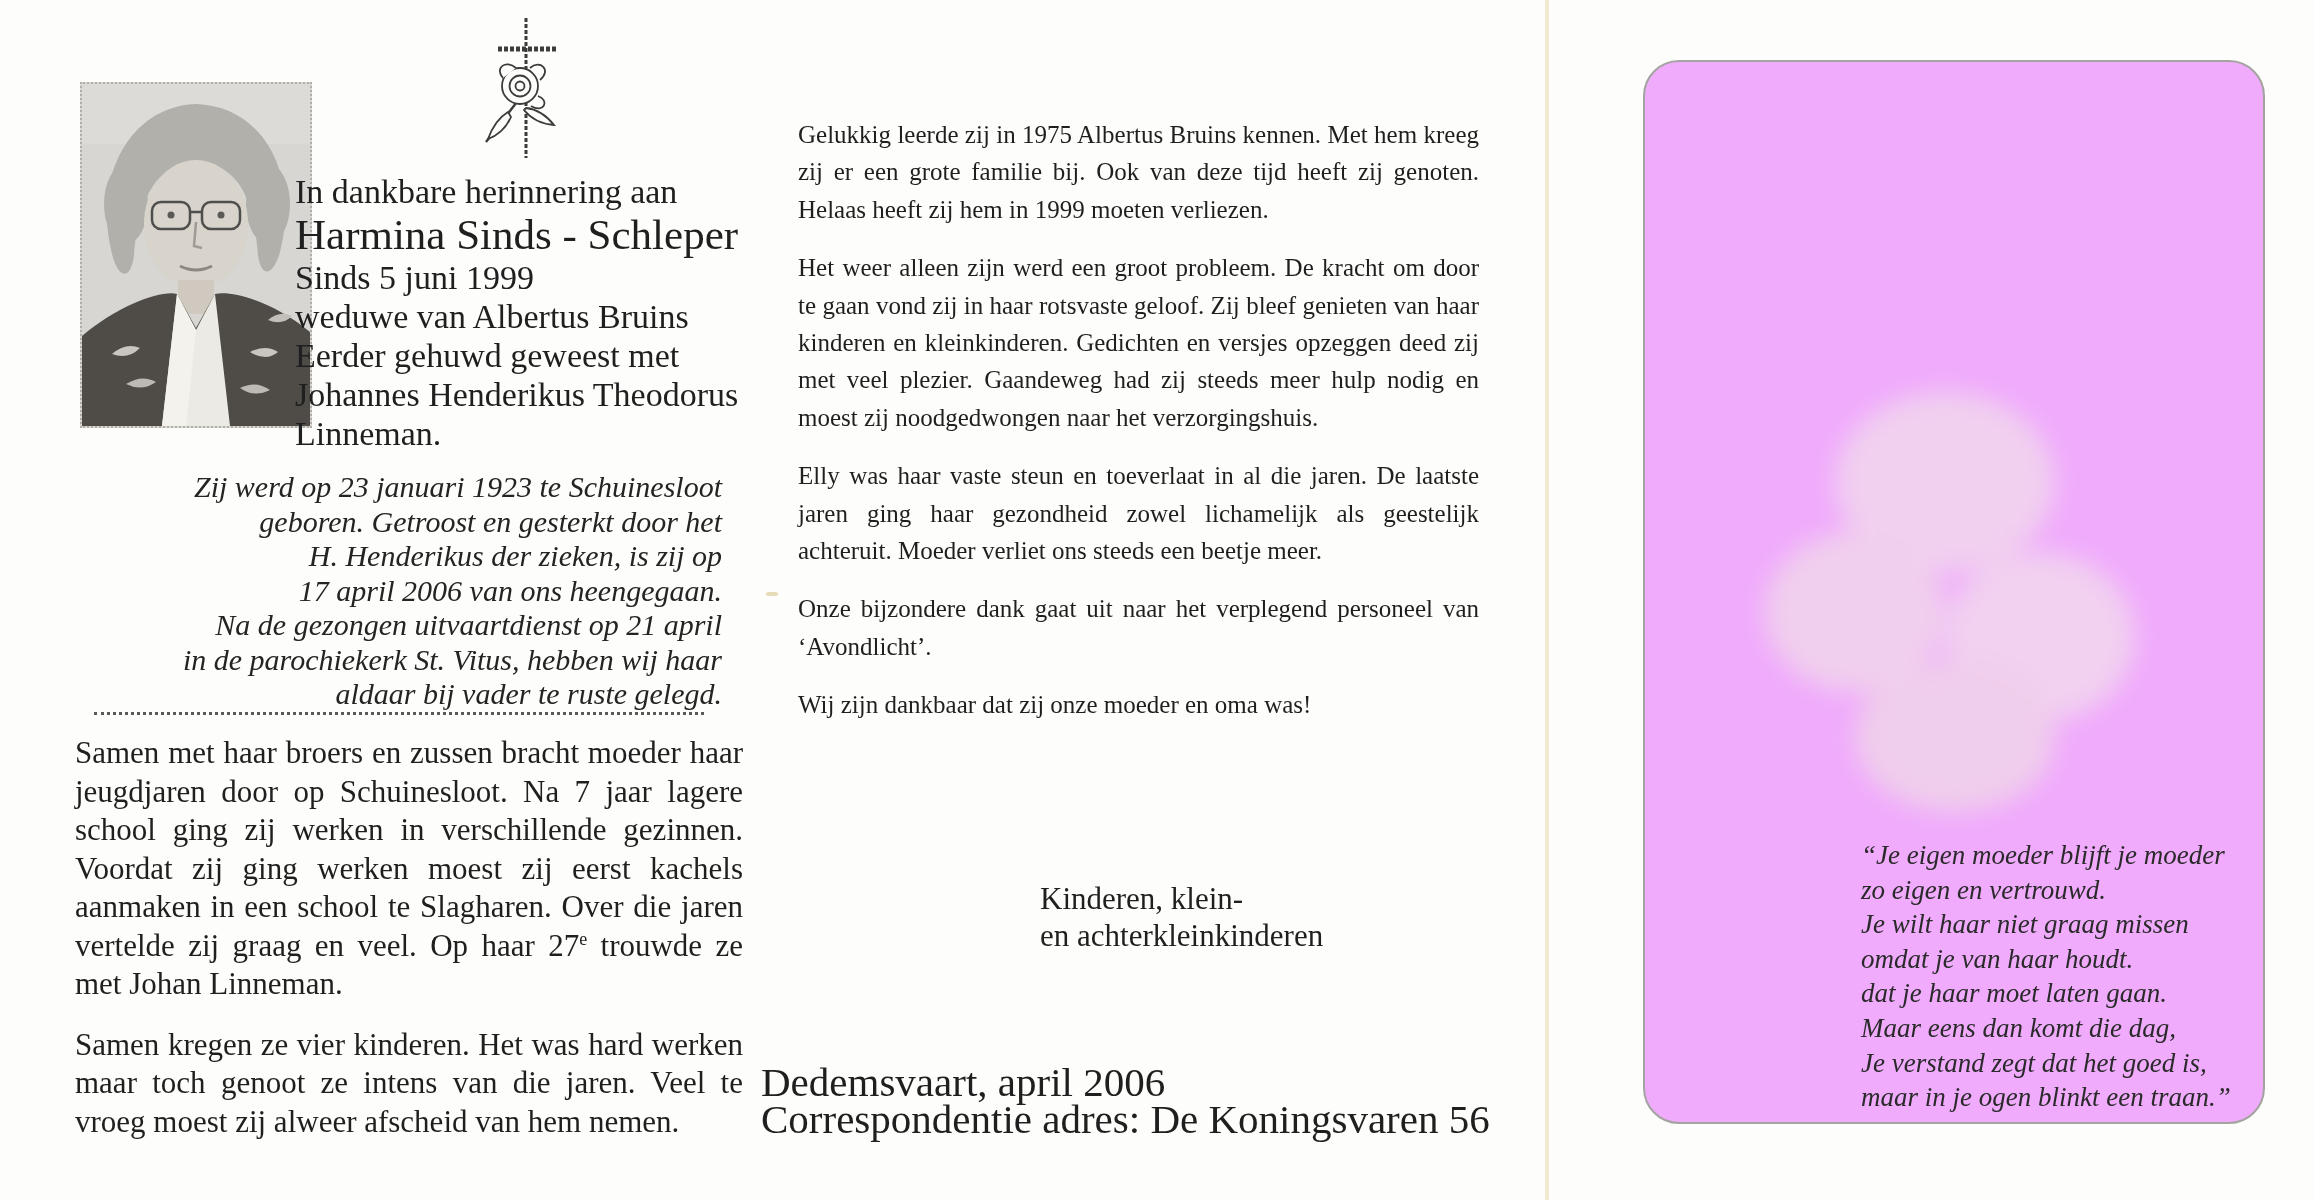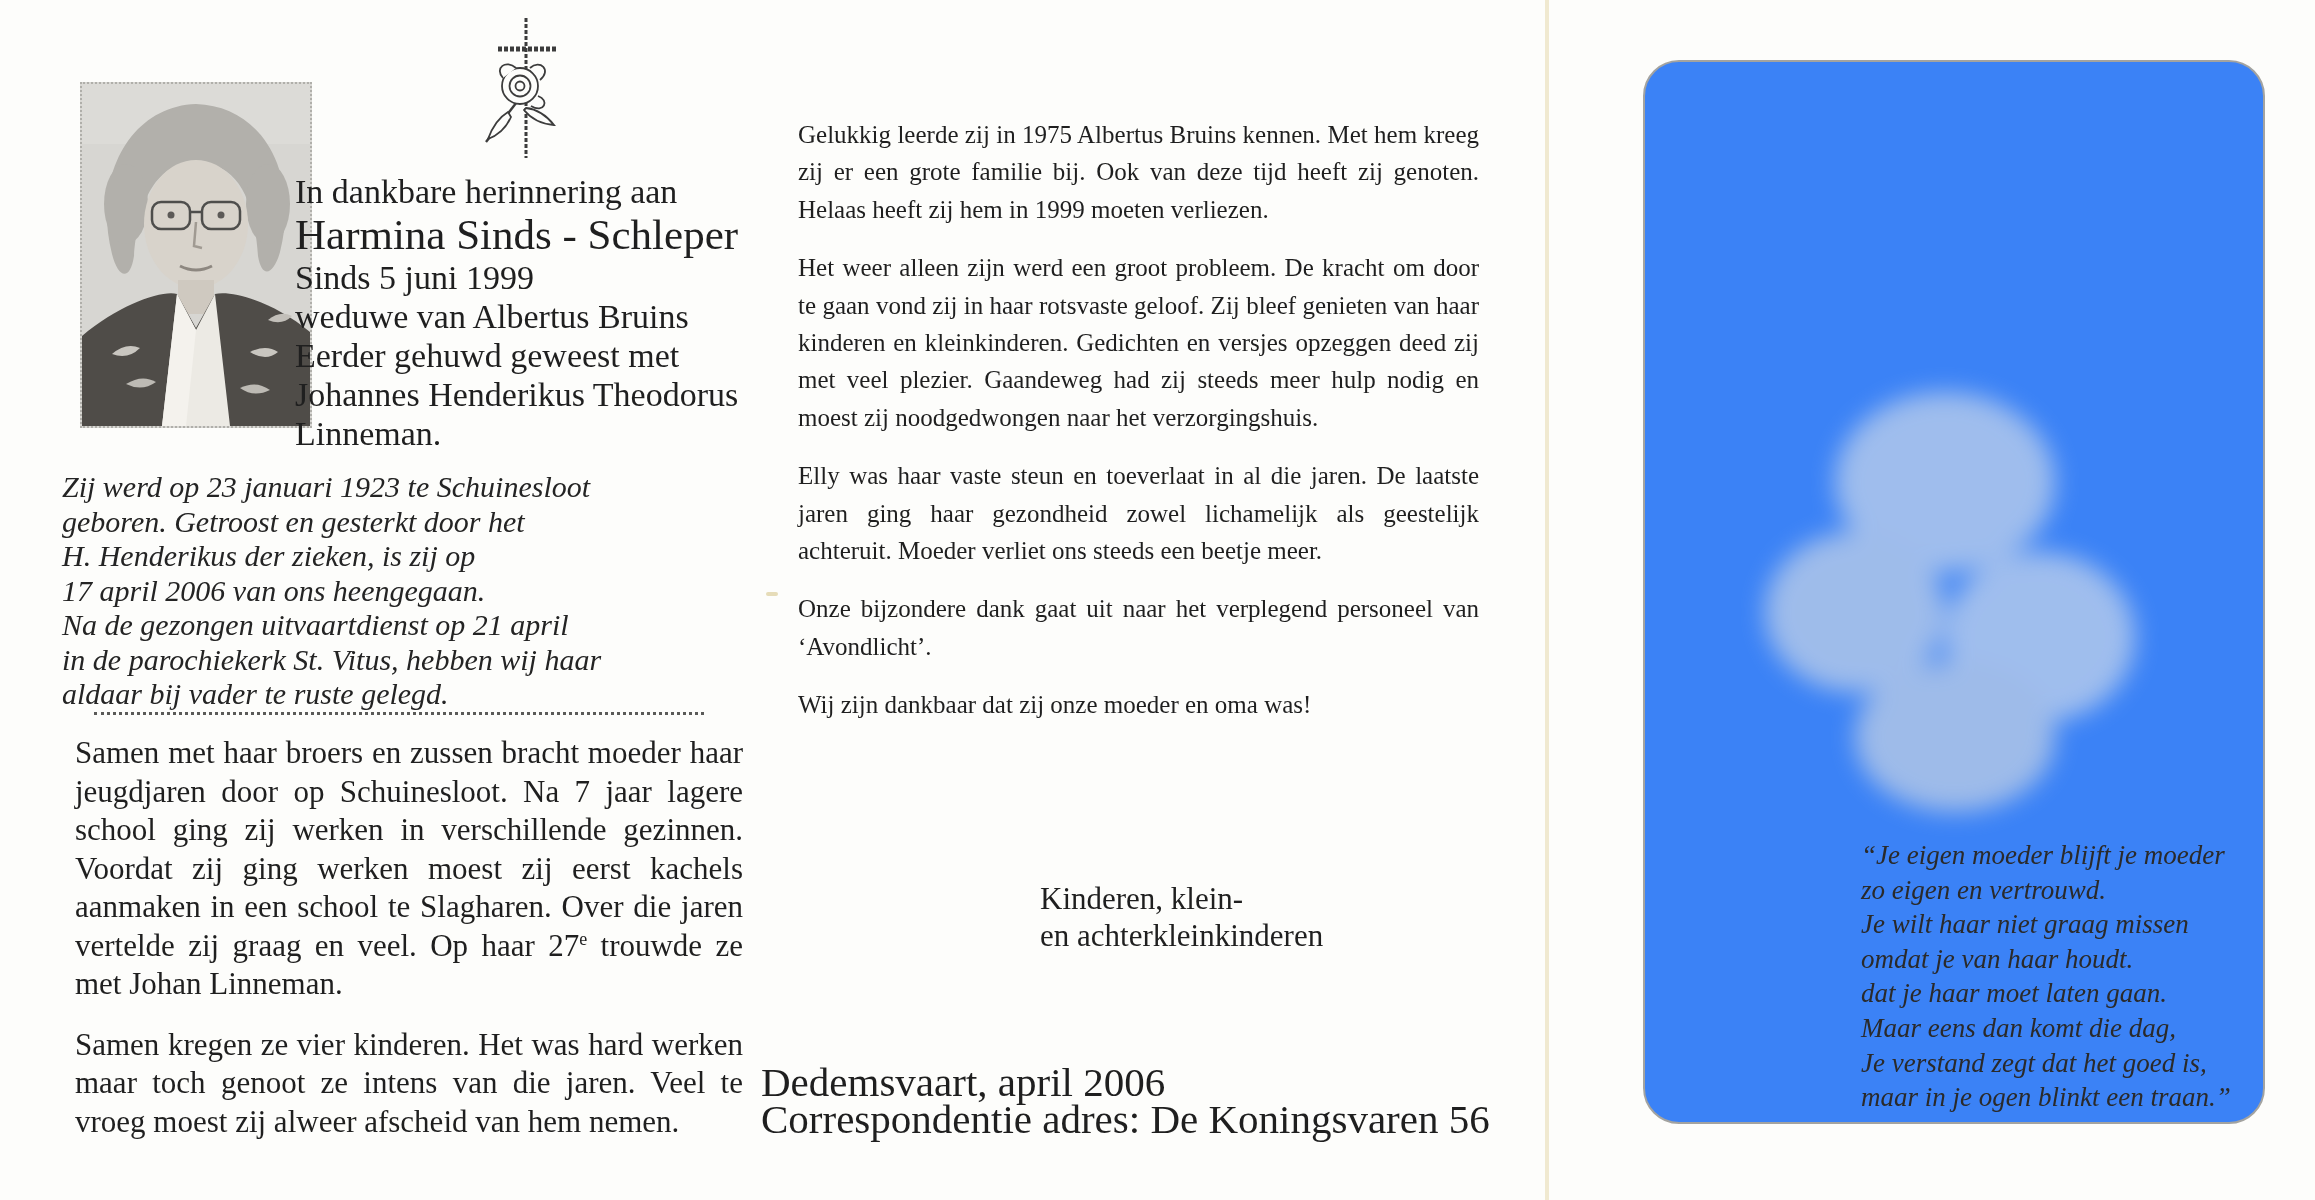--- a/index.html
+++ b/index.html
@@ -19,21 +19,21 @@
   .cross {
     position:absolute; left:468px; top:12px; width:112px; height:152px;
   }
   .header-block {
     position:absolute; left:295px; top:172px; width:520px; text-align:left;
   }
   .h-line  { font-size:34px; line-height:39px; }
   .h-name  { font-size:43px; line-height:47px; }
   .verse {
     position:absolute; left:62px; top:470px; width:660px;
-    text-align:left; font-style:italic; font-size:30px; line-height:34.5px;
+    text-align:right; font-style:italic; font-size:30px; line-height:34.5px;
     color:#242424;
   }
   .dotline {
     position:absolute; left:94px; top:712px; width:610px; height:0;
     border-bottom:3px dotted #5a5a58;
   }
   .left-paras { position:absolute; left:75px; top:734px; width:668px; }
   .left-paras p {
     margin:0 0 22px 0; font-size:31px; line-height:38.5px; text-align:justify;
   }
@@ -53,21 +53,21 @@
   .fold {
     position:absolute; left:1545px; top:0; width:4px; height:1200px;
     background:#f0e9d0;
   }
   .speck {
     position:absolute; left:766px; top:592px; width:12px; height:4px;
     background:#e6dcb8; border-radius:2px;
   }
   .card {
     position:absolute; left:1643px; top:60px; width:618px; height:1060px;
-    border:2px solid #a3a3a0; border-radius:36px; background:#3b82f6;
+    border:2px solid #a3a3a0; border-radius:36px; background:#f0abfc;
   }
   .watermark {
     position:absolute; left:100px; top:320px; width:420px; height:440px;
     filter:blur(12px); opacity:0.55; pointer-events:none;
   }
   .wm-blob { position:absolute; border-radius:50%; }
   .wm1 { left:90px;  top:10px;  width:220px; height:180px; background:#f1eee6; }
   .wm2 { left:20px;  top:150px; width:180px; height:160px; background:#f0ece2; }
   .wm3 { left:200px; top:170px; width:190px; height:170px; background:#f2efe7; }
   .wm4 { left:110px; top:280px; width:200px; height:150px; background:#efeadf; }

